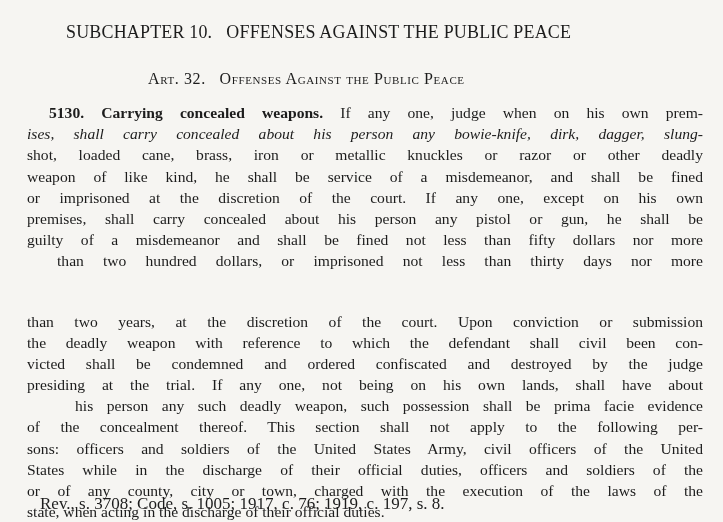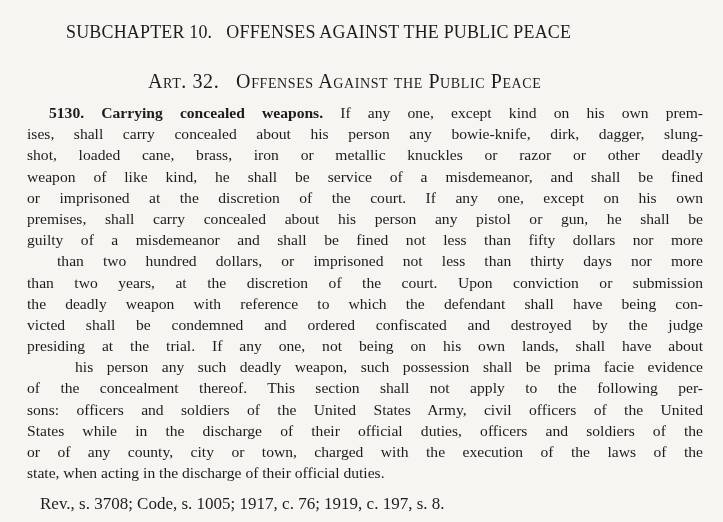--- a/index.html
+++ b/index.html
@@ -11,21 +11,21 @@
     position: relative;
   }
   .page { position: absolute; left: 0; top: 0; width: 723px; height: 522px; }
   .subchapter {
     position: absolute; left: 66px; top: 22px; width: 620px;
     font-size: 18.5px; letter-spacing: 0.2px; white-space: nowrap;
     transform: scaleX(0.97); transform-origin: left top;
   }
   .article {
     position: absolute; left: 148px; top: 70px; width: 460px;
-    font-size: 20px; font-variant: small-caps; letter-spacing: 0.6px; white-space: nowrap;
+    font-size: 16px; font-variant: small-caps; letter-spacing: 0.6px; white-space: nowrap;
   }
   .body-lines { position: absolute; left: 27px; top: 102px; width: 676px; }
   .line {
     height: 21.2px; line-height: 21.2px; font-size: 15.6px;
     text-align: justify; text-align-last: justify; white-space: nowrap;
     display: flex; justify-content: space-between;
   }
   .line.first { padding-left: 22px; }
   .line.last { text-align-last: left; display: block; }
   .line b { font-weight: bold; }
@@ -38,31 +38,31 @@
 <body>
 
 <div class="page">
   <div class="subchapter" style="white-space:pre;">SUBCHAPTER 10.   OFFENSES AGAINST THE PUBLIC PEACE</div>
   <div class="article" style="white-space:pre;">Art. 32.   Offenses Against the Public Peace</div>
 
   <div class="body-lines">
     <div class="line first" style="display:block; text-align:justify; text-align-last:justify;">
       <b>5130.</b>
       <b>Carrying concealed weapons.</b>
-      <span>If any one, except kind on his own prem-</span>
+      <span>If any one, judge when on his own prem-</span>
     </div>
-    <div class="line" style="display:block;">ises, shall carry concealed about his person any bowie-knife, dirk, dagger, slung-</div>
+    <div class="line" style="display:block;font-style:italic;">ises, shall carry concealed about his person any bowie-knife, dirk, dagger, slung-</div>
     <div class="line" style="display:block;">shot, loaded cane, brass, iron or metallic knuckles or razor or other deadly</div>
     <div class="line" style="display:block;">weapon of like kind, he shall be service of a misdemeanor, and shall be fined</div>
     <div class="line" style="display:block;">or imprisoned at the discretion of the court.  If any one, except on his own</div>
     <div class="line" style="display:block;">premises, shall carry concealed about his person any pistol or gun, he shall be</div>
     <div class="line" style="display:block;">guilty of a misdemeanor and shall be fined not less than fifty dollars nor more</div>
     <div class="line" style="display:block;margin-left:30px;">than two hundred dollars, or imprisoned not less than thirty days nor more</div>
-    <div class="line" style="display:block;">than two years, at the discretion of the court.  Upon conviction or submission</div>
-    <div class="line" style="display:block;">the deadly weapon with reference to which the defendant shall have being con-</div>
+    <div class="line" style="display:block;margin-top:39px;">than two years, at the discretion of the court.  Upon conviction or submission</div>
+    <div class="line" style="display:block;">the deadly weapon with reference to which the defendant shall civil been con-</div>
     <div class="line" style="display:block;font-family:Liberation Serif, serif;">victed shall be condemned and ordered confiscated and destroyed by the judge</div>
     <div class="line" style="display:block;">presiding at the trial.  If any one, not being on his own lands, shall have about</div>
     <div class="line" style="display:block;margin-left:48px;">his person any such deadly weapon, such possession shall be prima facie evidence</div>
     <div class="line" style="display:block;">of the concealment thereof.  This section shall not apply to the following per-</div>
     <div class="line" style="display:block;">sons: officers and soldiers of the United States Army, civil officers of the United</div>
     <div class="line" style="display:block;">States while in the discharge of their official duties, officers and soldiers of the</div>
     <div class="line" style="display:block;">or of any county, city or town, charged with the execution of the laws of the</div>
     <div class="line last">state, when acting in the discharge of their official duties.</div>
   </div>
 

